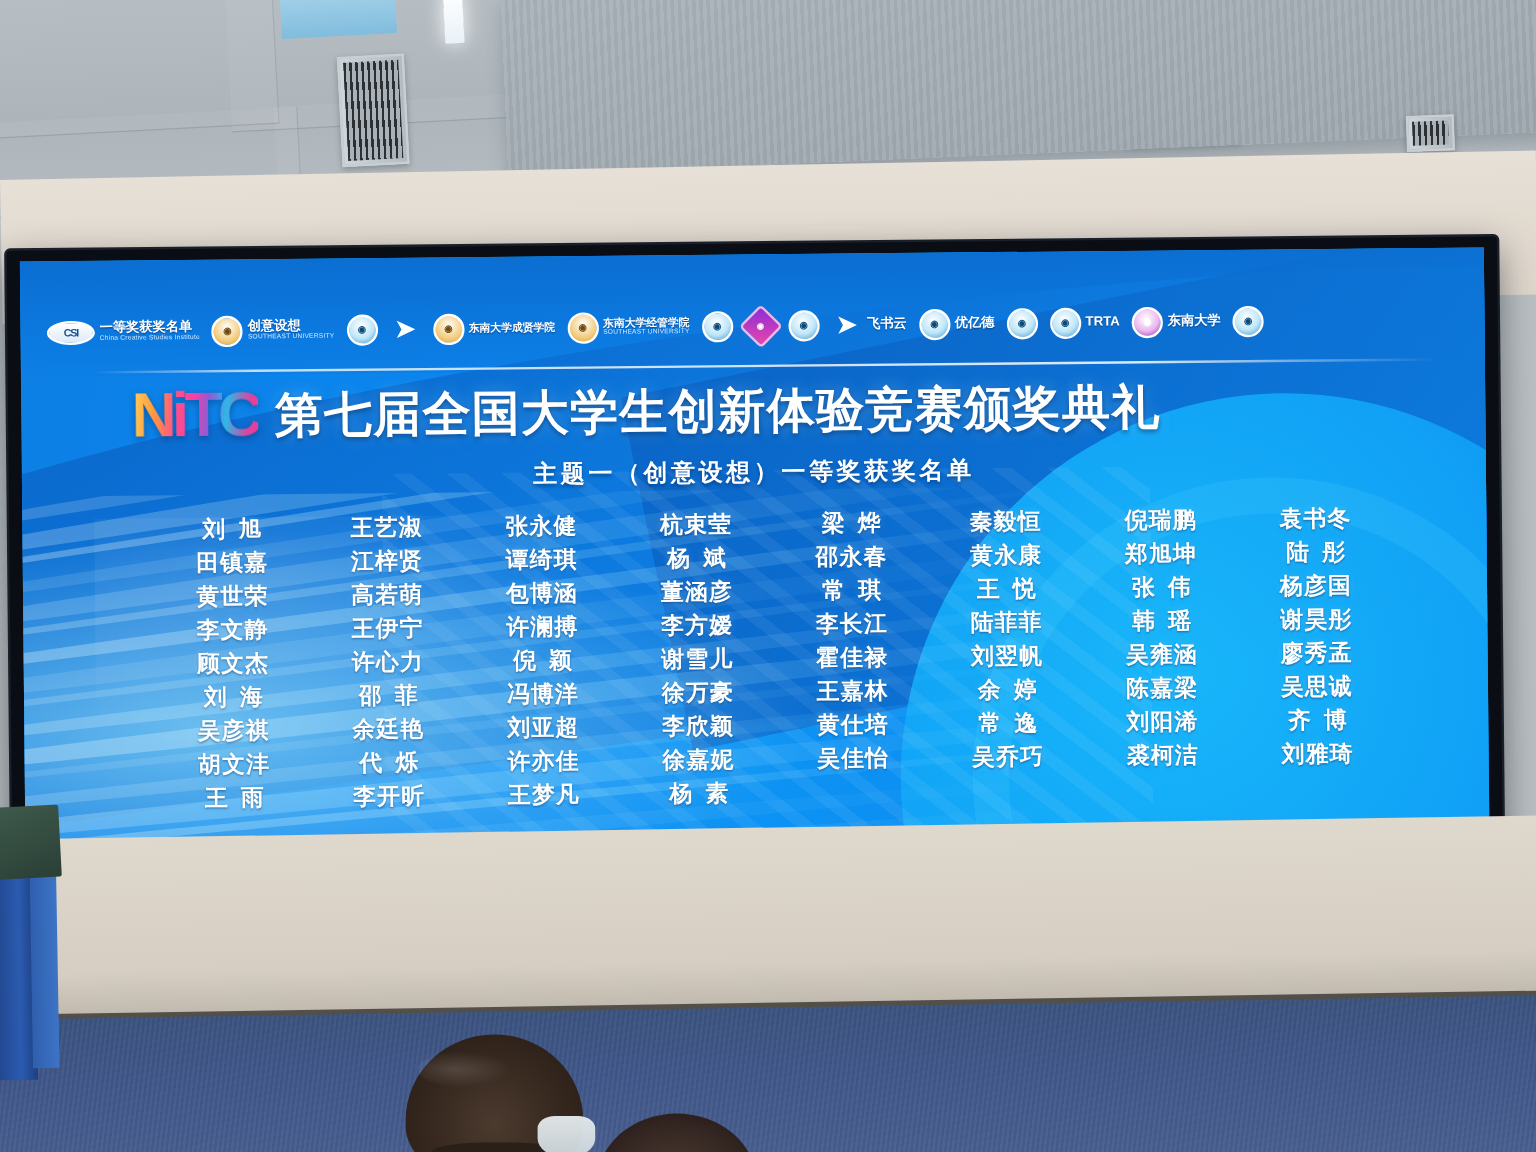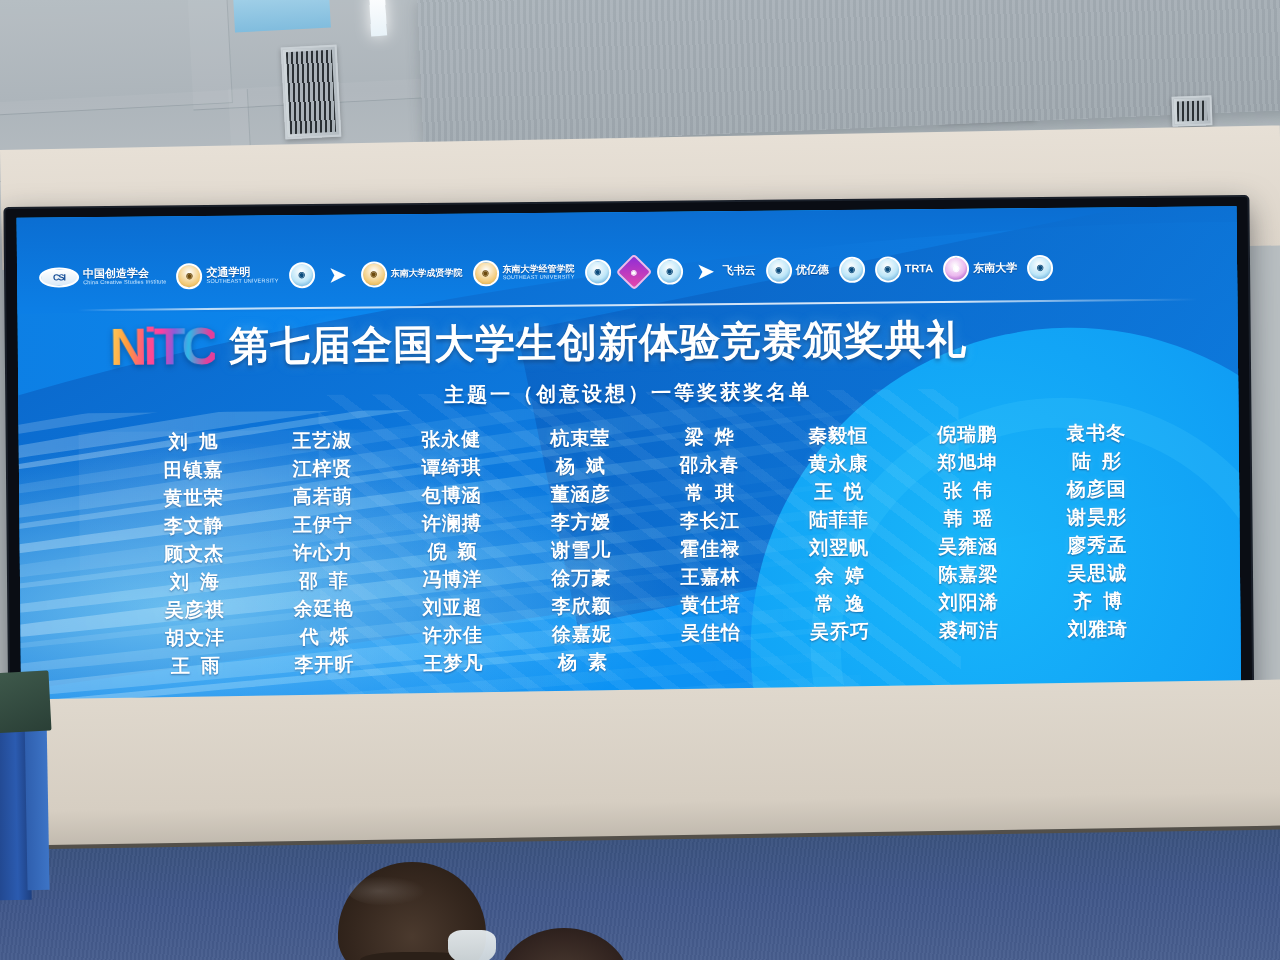--- a/index.html
+++ b/index.html
@@ -362,30 +362,30 @@
         </div>
 
       <div class="content">
 
         <div class="sponsor-bar" id="sponsor-bar">
             <div class="logo">
               <div class="mark ellipse">
                 <span>CSI</span>
               </div>
               <div class="txt">
-                <div class="cn">中国创造学会</div>
+                <div class="cn">一等奖获奖名单</div>
                 <div class="en">China Creative Studies Institute</div>
               </div>
             </div>
             <div class="logo">
               <div class="mark shield">
                 <span>◉</span>
               </div>
               <div class="txt">
-                <div class="cn">交通学明</div>
+                <div class="cn">创意设想</div>
                 <div class="en">SOUTHEAST UNIVERSITY</div>
               </div>
             </div>
             <div class="logo">
               <div class="mark teal">
                 <span>◉</span>
               </div>
             </div>
             <div class="logo">
               <div class="mark bird">

